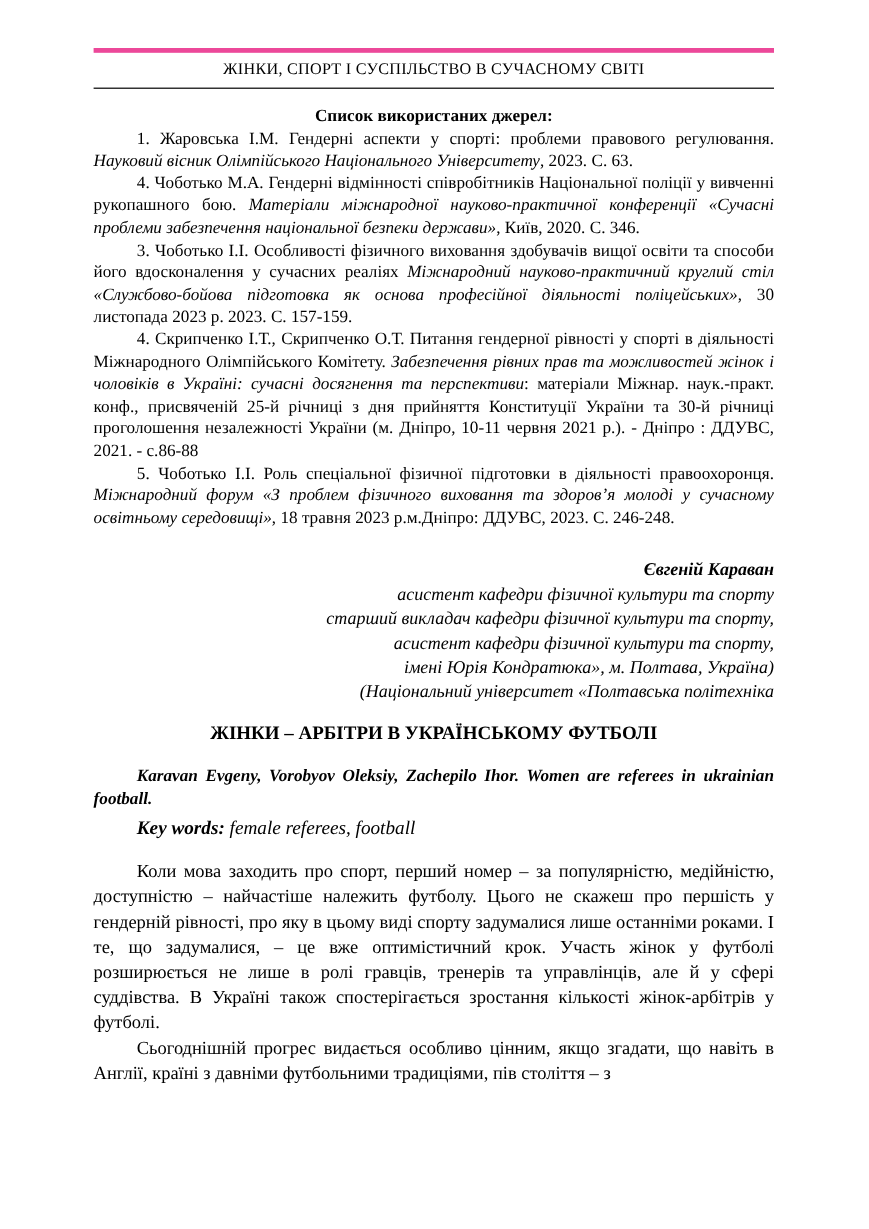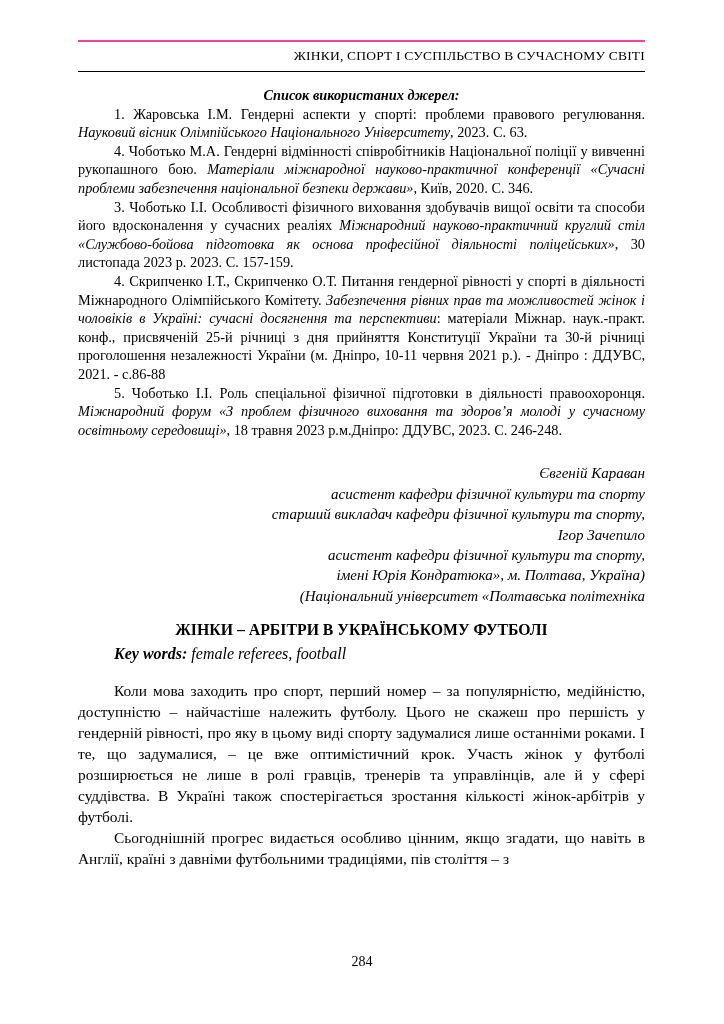--- a/index.html
+++ b/index.html
@@ -12,53 +12,52 @@
     width: 724px;
     height: 1024px;
     box-sizing: border-box;
     padding: 40px 79px 0 78px;
     background: #ffffff;
     color: #000000;
     font-family: "Liberation Serif", "DejaVu Serif", serif;
     overflow: hidden;
   }
   .running-header {
-    border-top: 2px solid #ec4899;
+    border-top: 4px solid #ec4899;
     border-bottom: 1px solid #000;
-    text-align: right;
+    text-align: center;
     font-size: 13.5px;
     letter-spacing: 0.2px;
     padding: 6px 0 7px 0;
   }
   .ref-heading {
     margin: 14px 0 0 0;
     text-align: center;
     font-weight: bold;
-    font-style: italic;
     font-size: 14.3px;
     line-height: 18.6px;
   }
   .refs { margin-top: 0; }
   .refs p.ref {
     margin: 0;
     text-align: justify;
     text-indent: 36px;
     font-size: 14.3px;
     line-height: 18.6px;
   }
   .i { font-style: italic; }
   .b { font-weight: bold; }
   .authors {
     margin-top: 24px;
     text-align: right;
     font-size: 15px;
     line-height: 20.4px;
     font-style: italic;
   }
-  .authors .author-name { font-weight: normal; }
+  .authors .author-name { font-weight: bold; }
   .title {
     margin: 14px 0 0 0;
     text-align: center;
     font-size: 15.8px;
     font-weight: bold;
     line-height: 20px;
   }
   .abstract {
     margin: 16px 0 0 0;
     text-align: justify;
@@ -108,31 +107,30 @@
       <p class="ref"><span>4. Чоботько М.А. Гендерні відмінності співробітників Національної поліції у вивченні рукопашного бою. </span><span class="i">Матеріали міжнародної науково-практичної конференції «Сучасні проблеми забезпечення національної безпеки держави»</span><span>, Київ, 2020. С. 346.</span></p>
       <p class="ref"><span>3. Чоботько І.І. Особливості фізичного виховання здобувачів вищої освіти та способи його вдосконалення у сучасних реаліях </span><span class="i">Міжнародний науково-практичний круглий стіл «Службово-бойова підготовка як основа професійної діяльності поліцейських»</span><span>, 30 листопада 2023 р. 2023. С. 157-159.</span></p>
       <p class="ref"><span>4. Скрипченко І.Т., Скрипченко О.Т. Питання гендерної рівності у спорті в діяльності Міжнародного Олімпійського Комітету. </span><span class="i">Забезпечення рівних прав та можливостей жінок і чоловіків в Україні: сучасні досягнення та перспективи</span><span>: матеріали Міжнар. наук.-практ. конф., присвяченій 25-й річниці з дня прийняття Конституції України та 30-й річниці проголошення незалежності України (м. Дніпро, 10-11 червня 2021 р.). - Дніпро : ДДУВС, 2021. - с.86-88</span></p>
       <p class="ref"><span>5. Чоботько І.І. Роль спеціальної фізичної підготовки в діяльності правоохоронця. </span><span class="i">Міжнародний форум «З проблем фізичного виховання та здоров’я молоді у сучасному освітньому середовищі»</span><span>, 18 травня 2023 р.м.Дніпро: ДДУВС, 2023. С. 246-248.</span></p>
     </div>
 
   <div class="authors">
       <div class="author-name">Євгеній Караван</div>
       <div class="author-role">асистент кафедри фізичної культури та спорту</div>
       <div class="author-role">старший викладач кафедри фізичної культури та спорту,</div>
-      <div class="author-name">Ігор Зачепило</div>
       <div class="author-role">асистент кафедри фізичної культури та спорту,</div>
       <div class="affiliation-line">імені Юрія Кондратюка», м. Полтава, Україна)</div>
       <div class="affiliation-line">(Національний університет «Полтавська політехніка</div>
     </div>
 
   <h1 class="title">ЖІНКИ – АРБІТРИ В УКРАЇНСЬКОМУ ФУТБОЛІ</h1>
 
+  <p class="abstract"><span class="i b">Karavan Evgeny, Vorobyov Oleksiy, Zachepilo Ihor. Women are referees in ukrainian football.</span></p>
 
   <p class="keywords"><span class="i b">Key words: </span><span class="i">female referees, football</span></p>
 
   <div class="body">
       <p class="body-par">Коли мова заходить про спорт, перший номер – за популярністю, медійністю, доступністю – найчастіше належить футболу. Цього не скажеш про першість у гендерній рівності, про яку в цьому виді спорту задумалися лише останніми роками. І те, що задумалися, – це вже оптимістичний крок. Участь жінок у футболі розширюється не лише в ролі гравців, тренерів та управлінців, але й у сфері суддівства. В Україні також спостерігається зростання кількості жінок-арбітрів у футболі.</p>
       <p class="body-par">Сьогоднішній прогрес видається особливо цінним, якщо згадати, що навіть в Англії, країні з давніми футбольними традиціями, пів століття – з</p>
     </div>
 
-  <div class="page-number">284</div>
 
 </div>
 
 </body></html>

